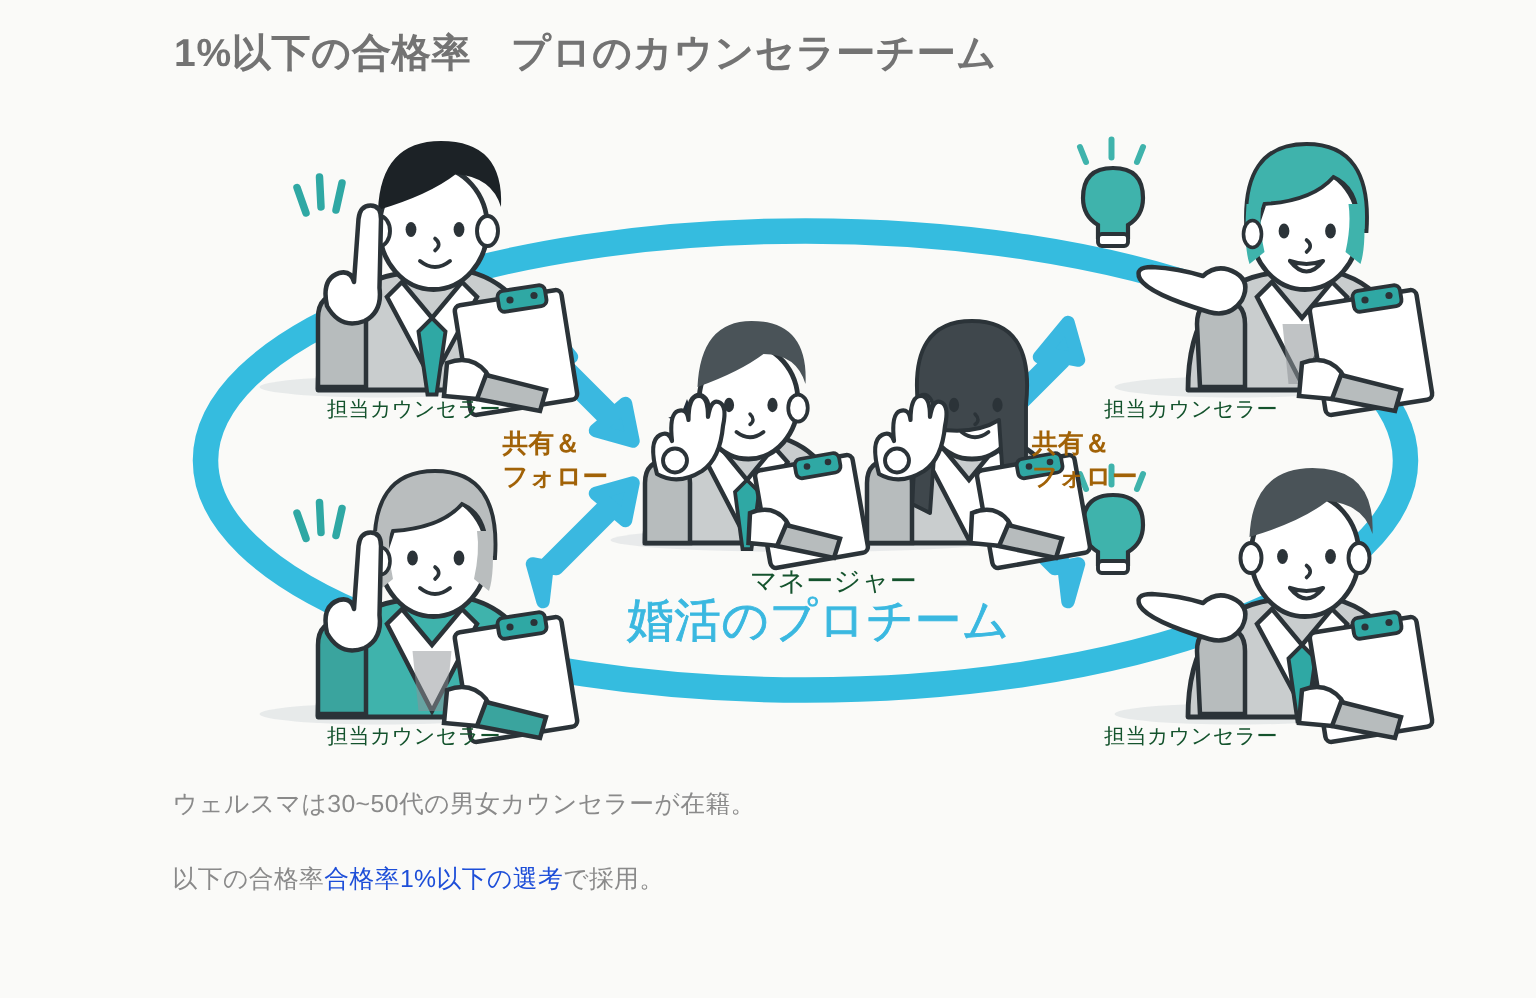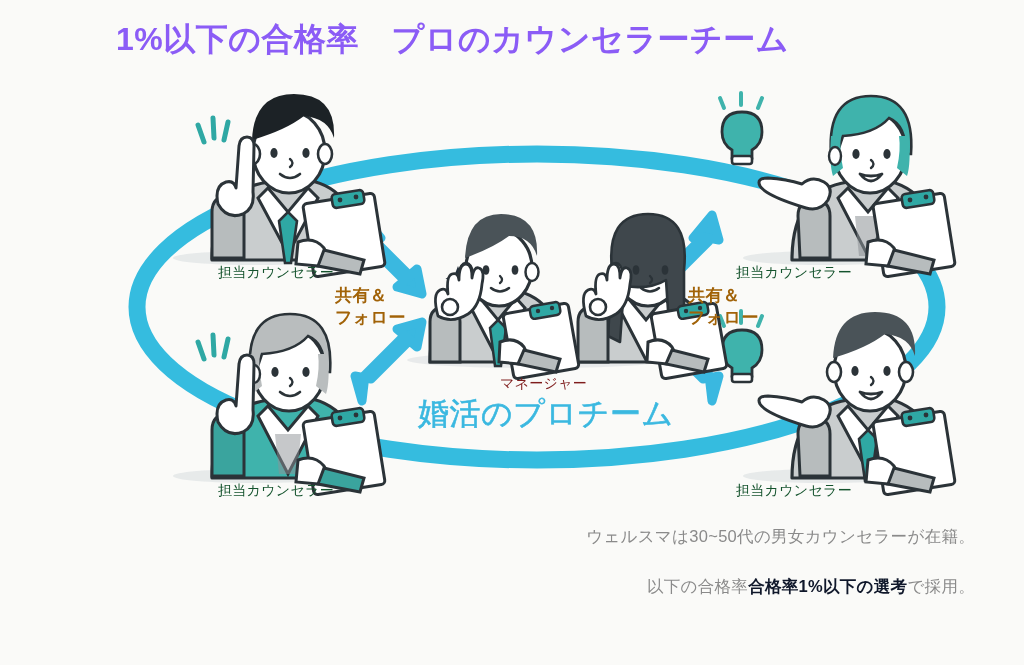--- a/index.html
+++ b/index.html
@@ -14,23 +14,23 @@
     font-family: "Liberation Sans", "DejaVu Sans", sans-serif;
     overflow: hidden;
     position: relative;
   }
 
   
   .page-title {
     position: absolute;
     left: 116px;
     top: 18px;
-    font-size: 32px;
+    font-size: 26px;
     font-weight: bold;
-    color: #8b5cf6;
+    color: #737373;
     letter-spacing: 0.5px;
     white-space: pre;
     margin: 0;
   }
 
   
   .diagram {
     position: absolute;
     left: 100px;
     top: 80px;
@@ -58,22 +58,22 @@
     color: #14532d;
   }
   .lbl-tl { left: 118px;  top: 184px; }
   .lbl-tr { left: 636px;  top: 184px; }
   .lbl-bl { left: 118px;  top: 402px; }
   .lbl-br { left: 636px;  top: 402px; }
 
   .lbl-manager {
     left: 400px;
     top: 295px;
-    font-size: 14px;
-    color: #7f1d1d;
+    font-size: 18px;
+    color: #14532d;
   }
 
   .share-follow {
     position: absolute;
     font-size: 17px;
     font-weight: bold;
     color: #a16207;
     line-height: 1.32;
     white-space: pre-line;
     letter-spacing: 0.4px;
@@ -92,38 +92,37 @@
     white-space: nowrap;
     -webkit-text-stroke: 0.6px #3ab8e0;
   }
 
   
   .copy {
     position: absolute;
     left: 115px;
     top: 525px;
     width: 860px;
-    text-align: right;
   }
   .copy p {
     margin: 0 0 26px 0;
     font-size: 16.5px;
     color: #8a8a8a;
     letter-spacing: 0.3px;
     line-height: 1.45;
   }
   .copy p.bullet {
     margin-bottom: 0;
     color: #2f4146;
     font-weight: bold;
     font-size: 17px;
   }
   .copy b {
-    color: #0f172a;
-    font-weight: bold;
+    color: #1d4ed8;
+    font-weight: normal;
   }
 </style>
 </head>
 <body>
 
 <h1 class="page-title">1%以下の合格率　プロのカウンセラーチーム</h1>
 
 <div class="diagram">
 
   <svg class="diagram-canvas" viewBox="0 0 880 440">

